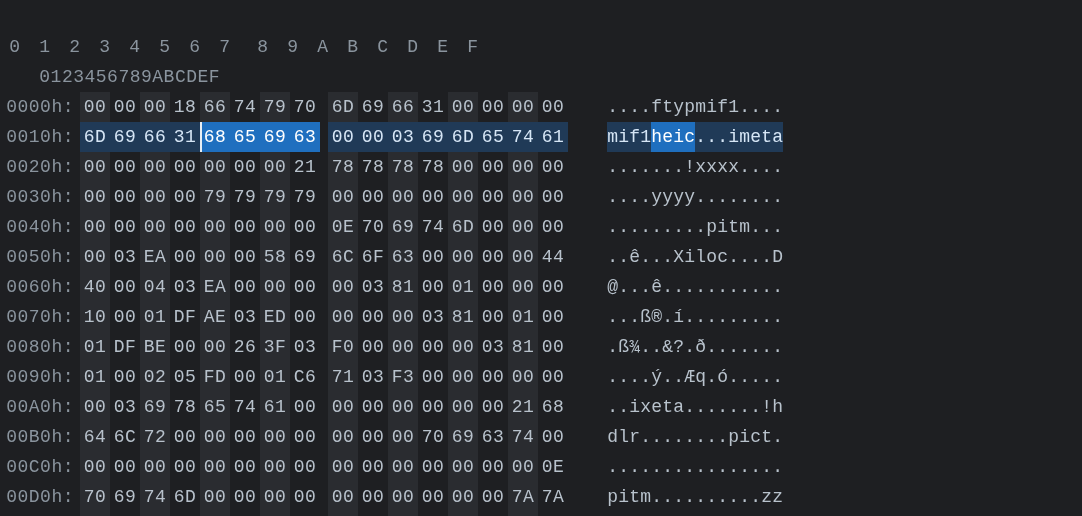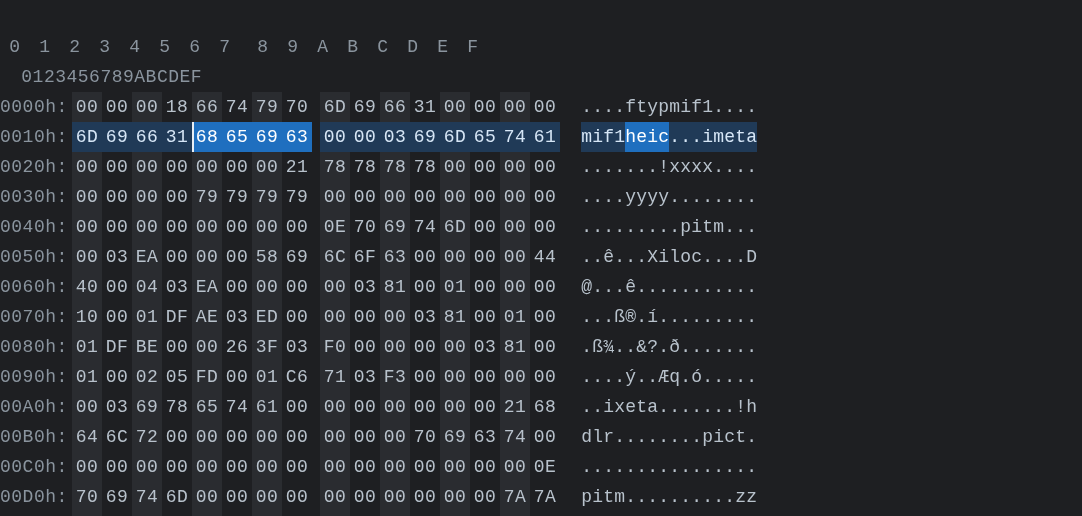--- a/index.html
+++ b/index.html
@@ -8,25 +8,25 @@
     font-size:18px;
     line-height:30px;
     letter-spacing:0.5px;
     width:1082px;height:516px;overflow:hidden;
     padding-top:2px;
     box-sizing:border-box;
   }
   .hex-viewer{user-select:text;}
   .hdr{color:#8a949e;white-space:pre;}
   .row{display:flex;white-space:pre;}
-  .addr{color:#8a949e;width:72px;text-align:right;padding-right:6px;box-sizing:border-box;}
+  .addr{color:#8a949e;width:80px;text-align:right;padding-right:6px;box-sizing:border-box;}
   .bytes{display:flex;}
   .byte{display:inline-block;width:30px;text-align:center;}
   .gap{display:inline-block;width:8px;}
-  .a-col{padding-left:10px;}
+  .a-col{padding-left:28px;}
   
   .byte.even{background:#2a2c30;}
   
   .sel-dark .byte{background:#203a57 !important;color:#d6e6f6;}
   .sel-bright .byte{background:#1f6fbf !important;color:#ffffff;}
   .caret-left{box-shadow:inset 2px 0 0 0 #e8eef4;}
   .a-char{display:inline-block;width:11px;text-align:center;}
   .a-char.sel-d{background:#203a57;color:#d6e6f6;}
   .a-char.sel-b{background:#1f6fbf;color:#ffffff;}
 </style>

